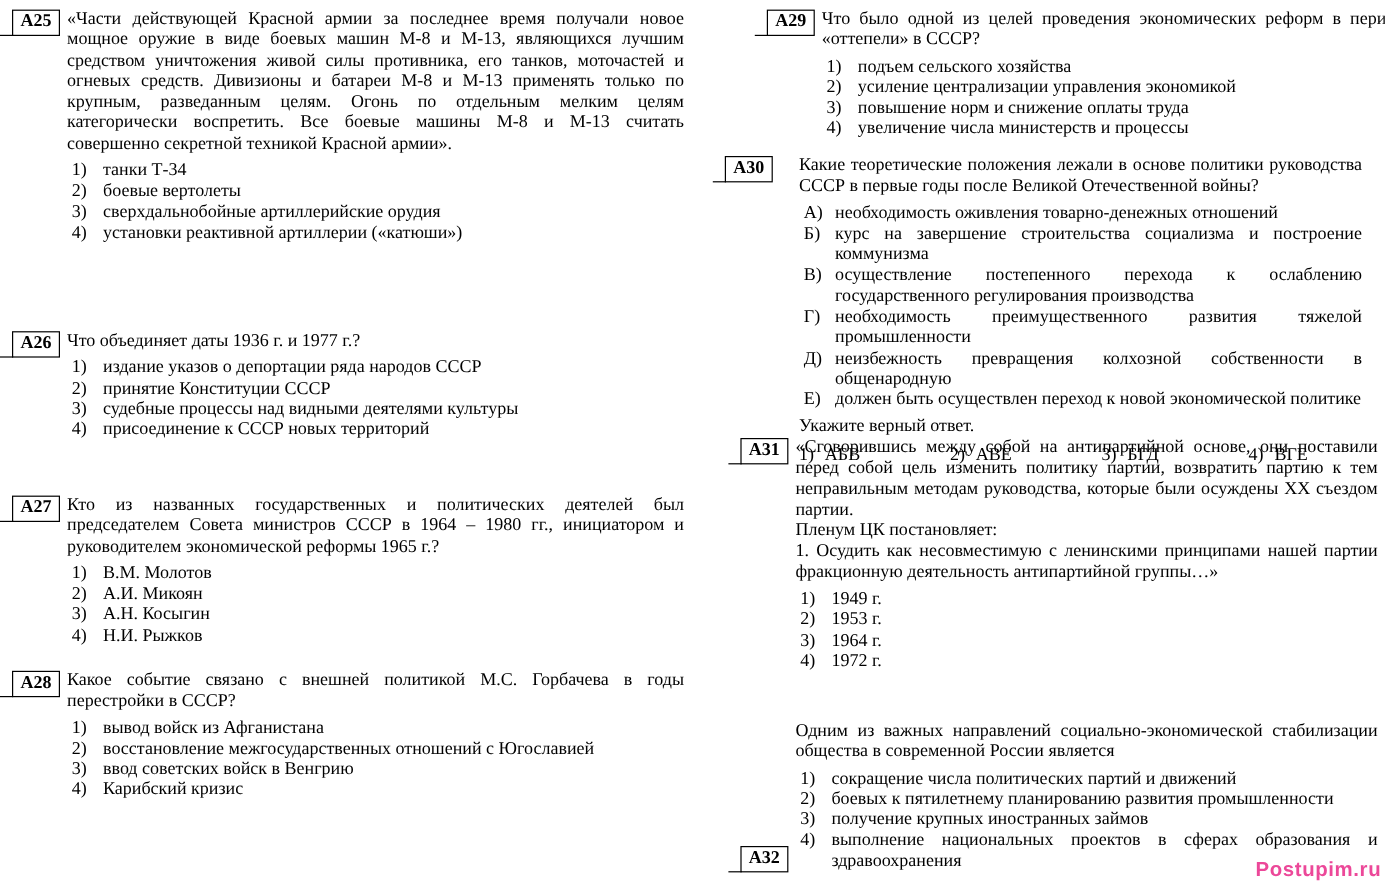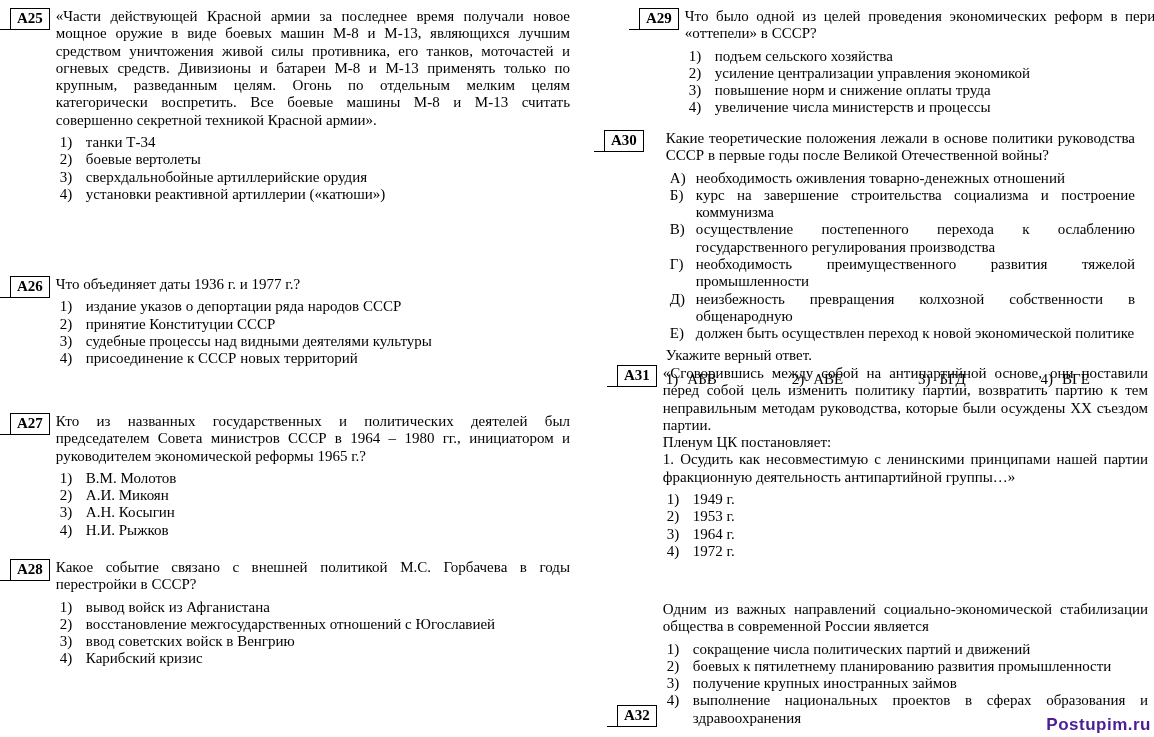--- a/index.html
+++ b/index.html
@@ -53,21 +53,21 @@
   .ans { display: flex; white-space: nowrap; }
   .ans .n { margin-right: 9px; }
   .watermark {
     position: absolute;
     right: 3px;
     bottom: 4px;
     font-family: "Liberation Sans", sans-serif;
     font-weight: bold;
     font-size: 17px;
     letter-spacing: 0.5px;
-    color: #4c1d95;
+    color: #ec4899;
     text-shadow:
       -1px -1px 0 #fff, 1px -1px 0 #fff, -1px 1px 0 #fff, 1px 1px 0 #fff,
       -2px 0 0 #fff, 2px 0 0 #fff, 0 -2px 0 #fff, 0 2px 0 #fff;
   }
 </style>
 </head>
 <body>
 
 <div class="q" style="left:10px; top:8px; width:560px;">
   <div class="qbox">А25</div>

